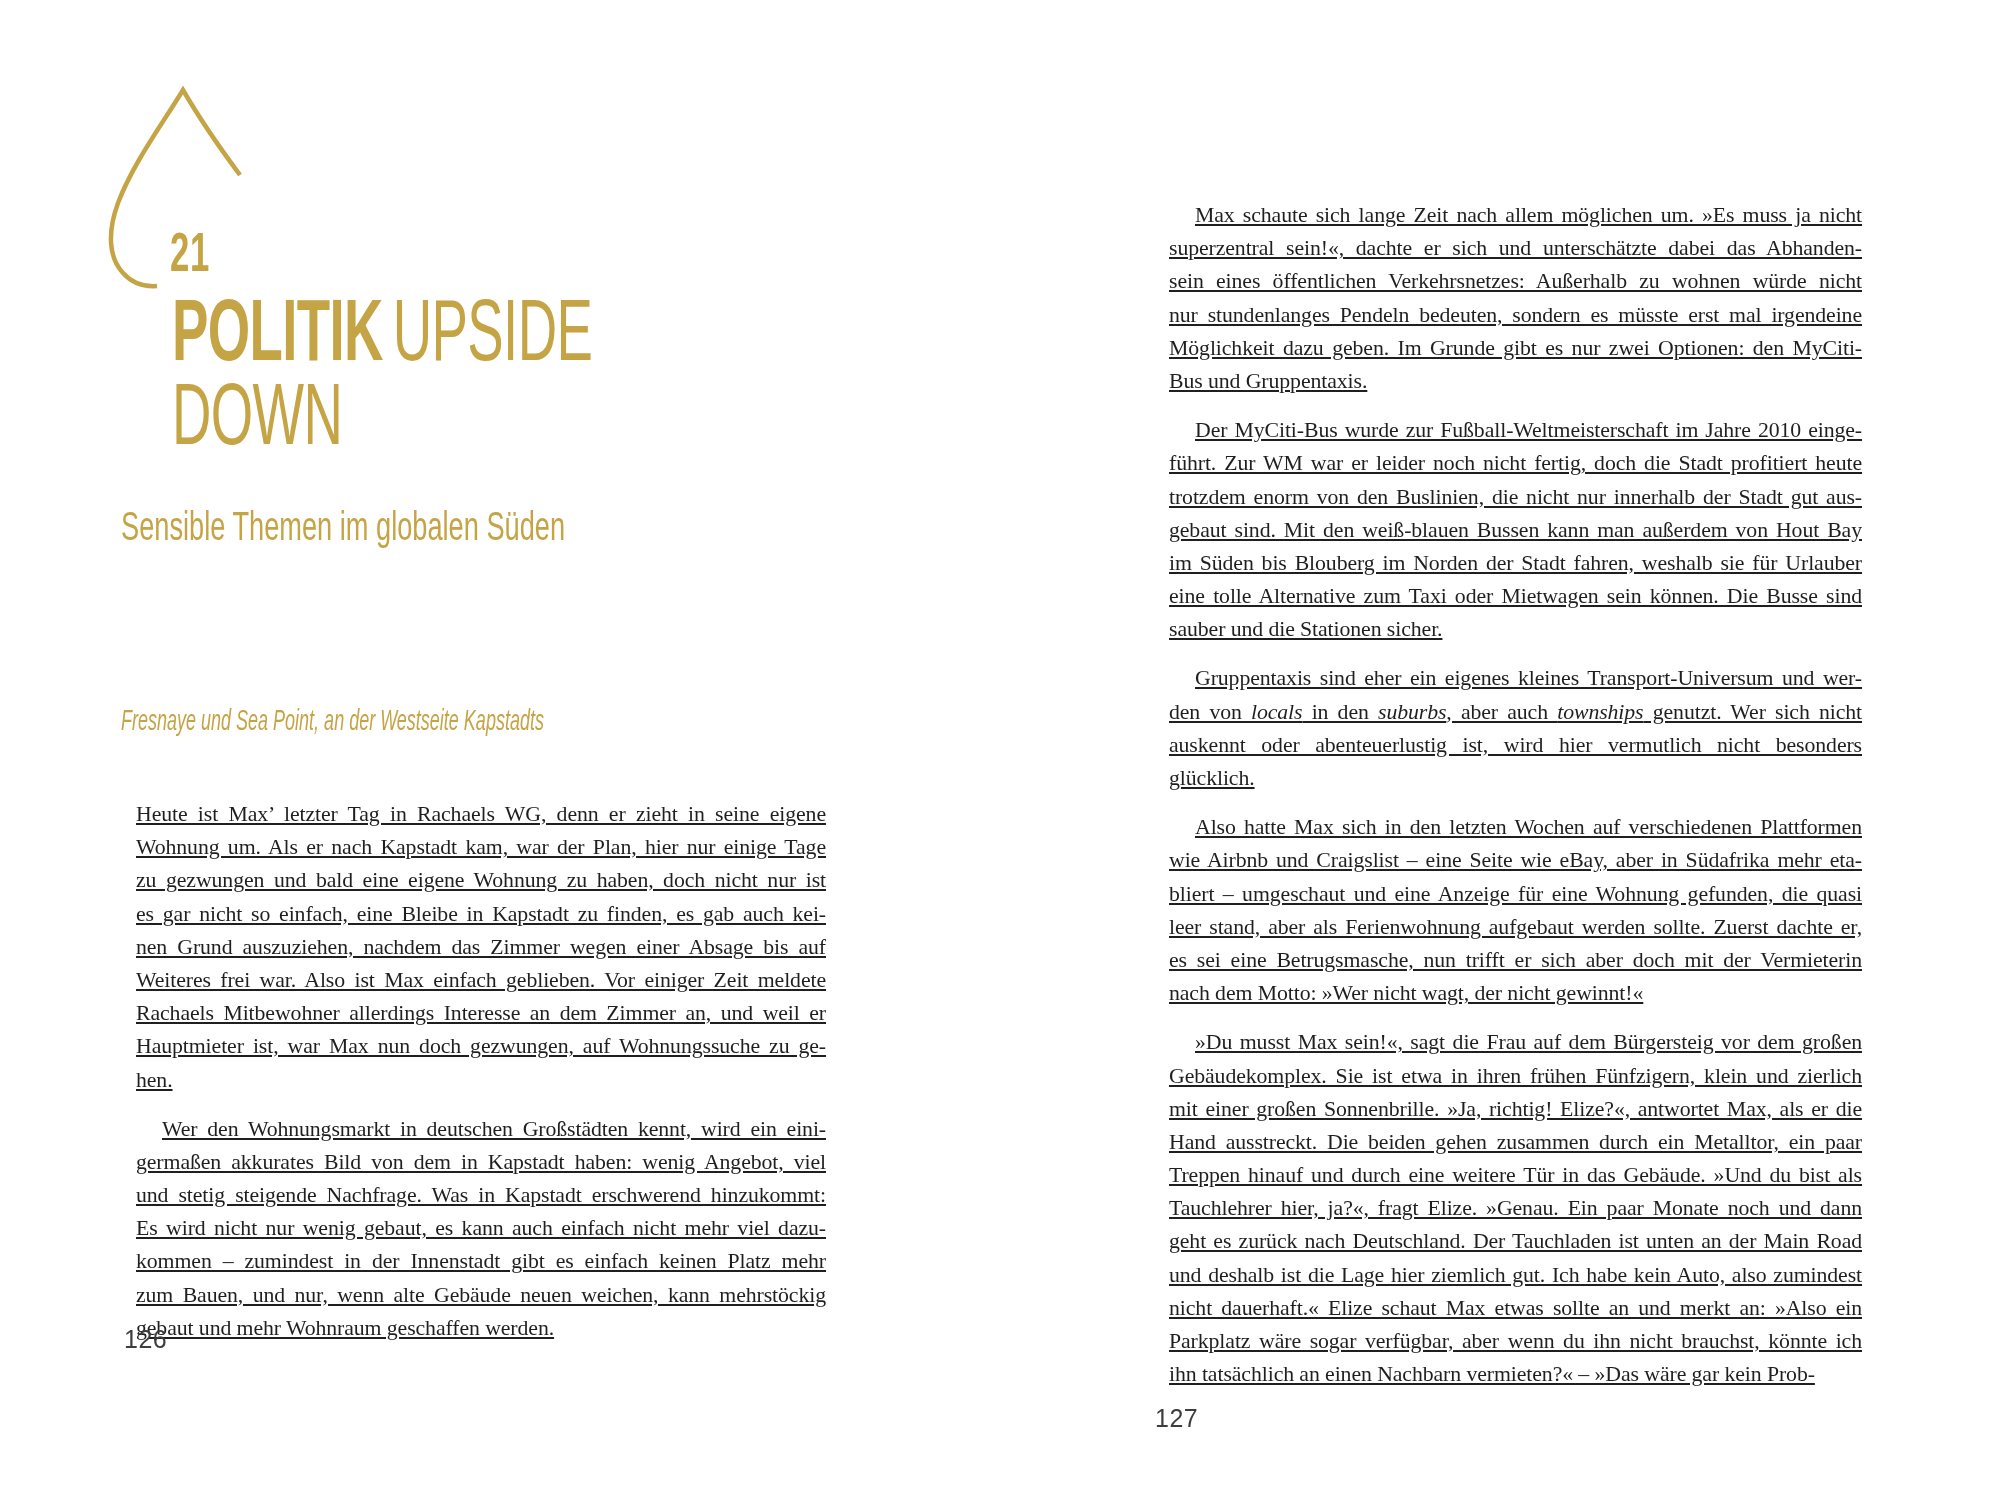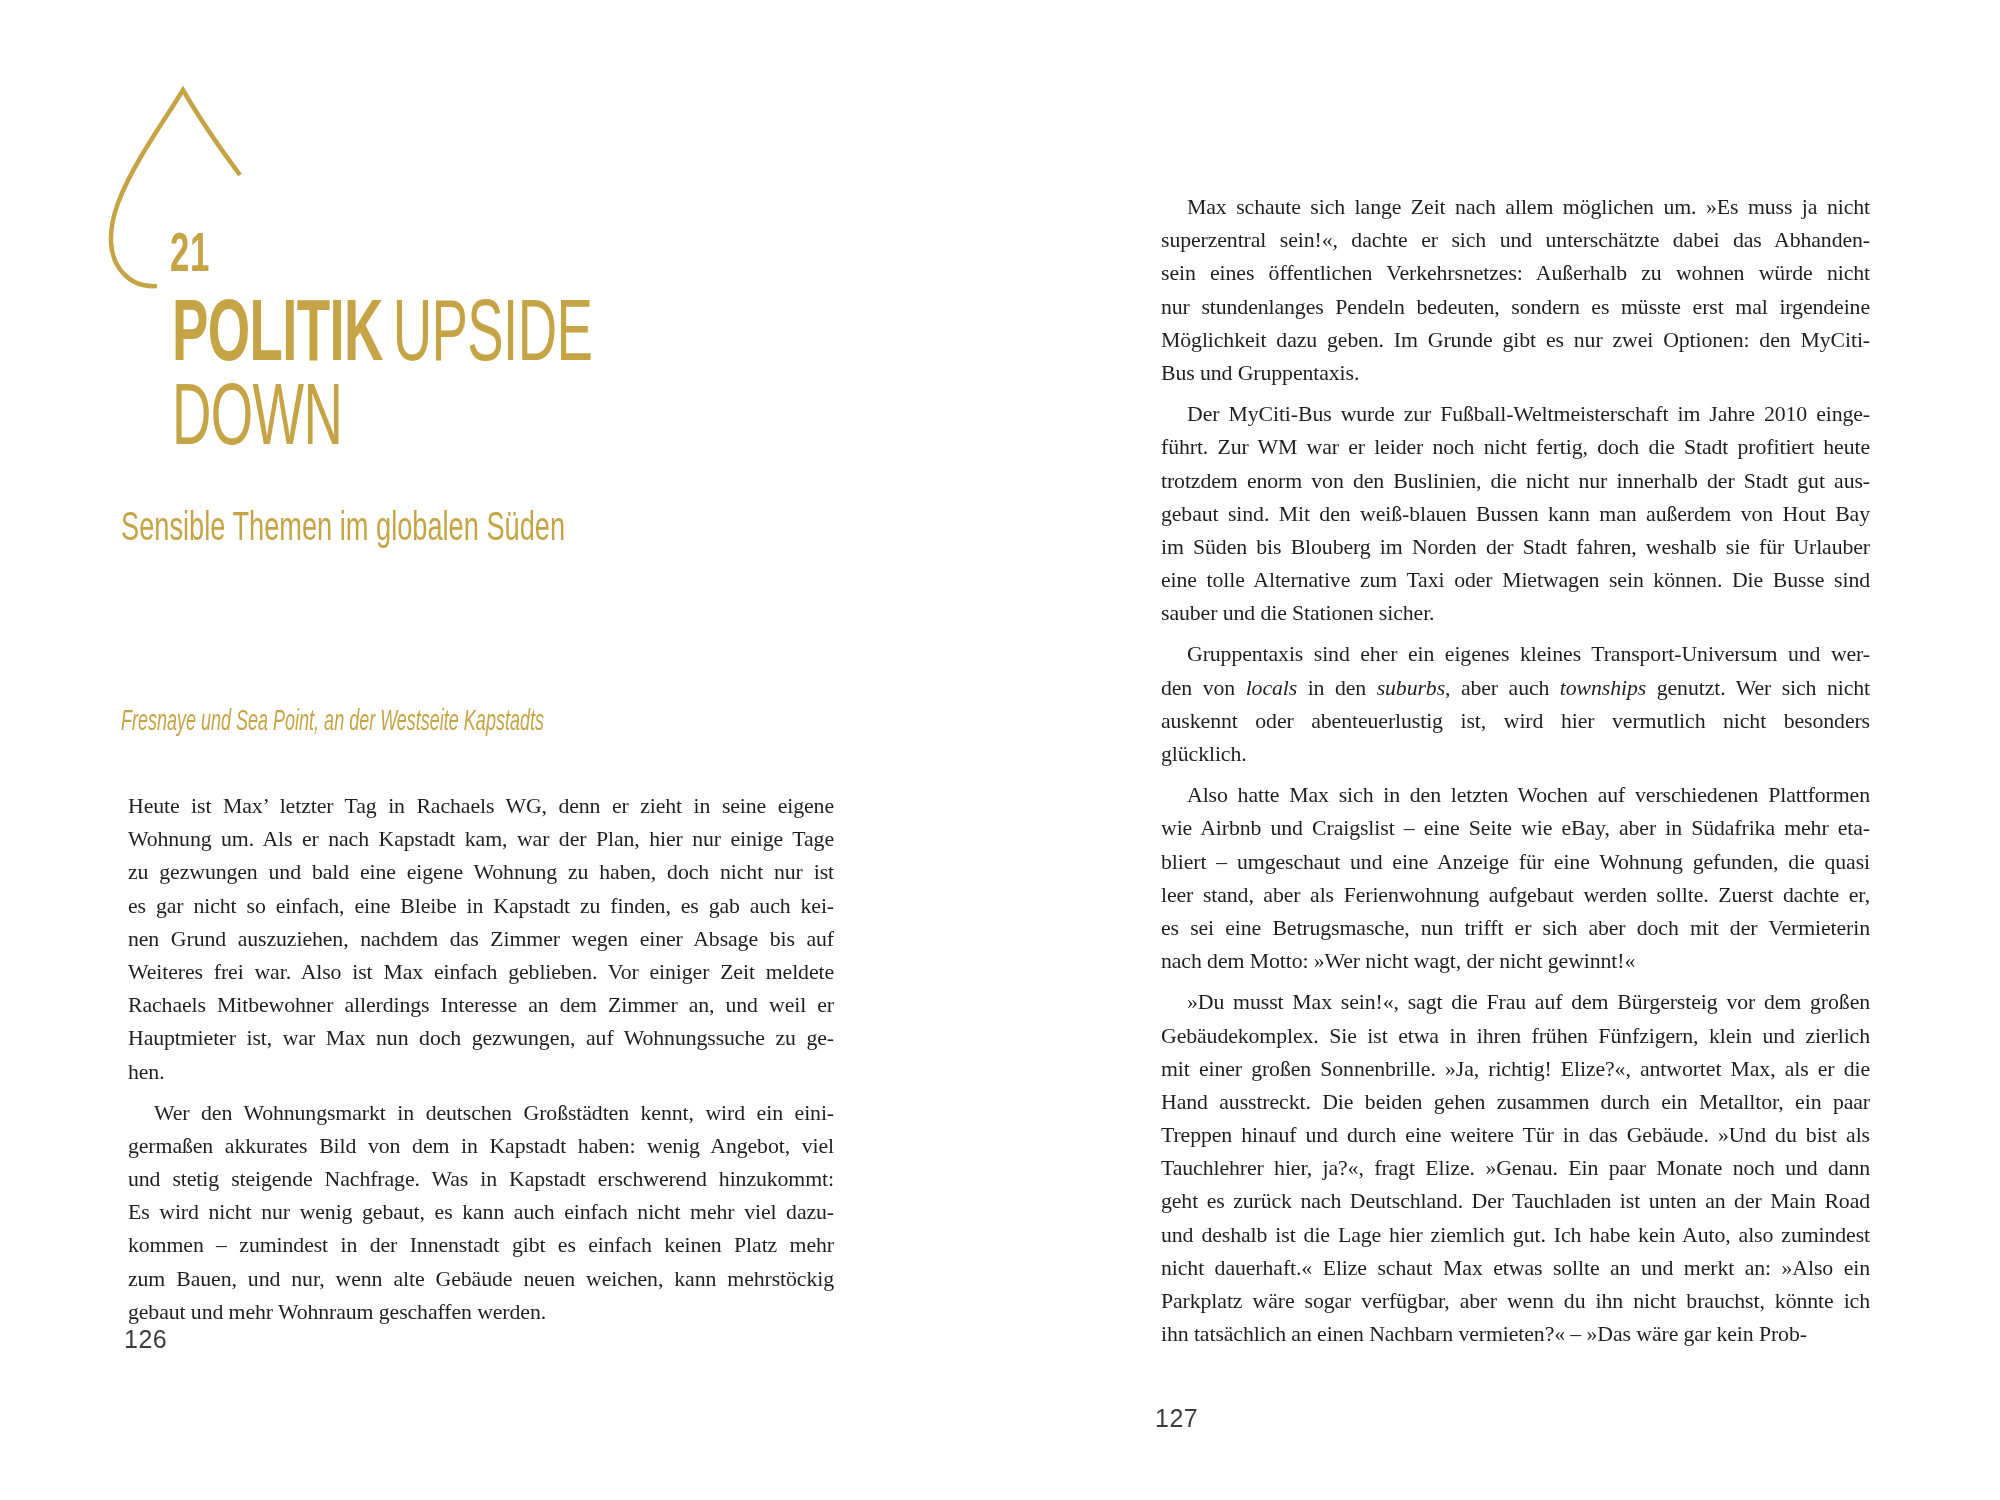--- a/index.html
+++ b/index.html
@@ -54,21 +54,21 @@
 
   
   .body-col{
     color:#1f1f1f;
     font-size:21.8px;
     line-height:33.2px;
     letter-spacing:-0.1px;
   }
   .body-left {left:120px; top:782px;width:722px;}
   .body-right{left:1153px;top:183px;width:725px;}
-  .para{margin:8px;padding:0;}
+  .para{margin:16px;padding:0;text-decoration:underline;}
   .line{
     text-align:justify;
     text-align-last:justify;
     height:33.2px;
     overflow:hidden;
   }
   .line.last{text-align-last:left;}
   .line.ind{padding-left:26px;}
   .line .it{font-style:italic;}
 

